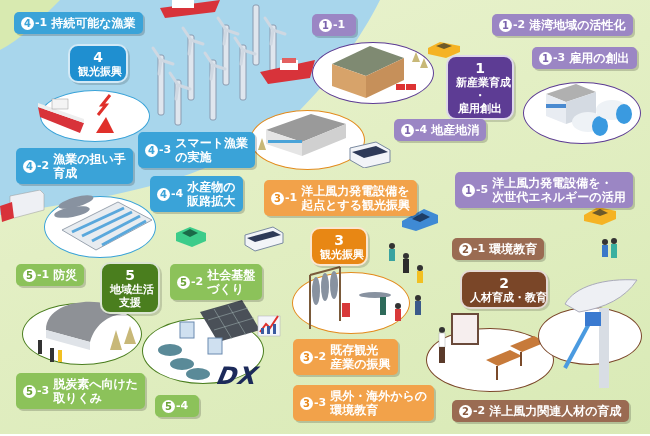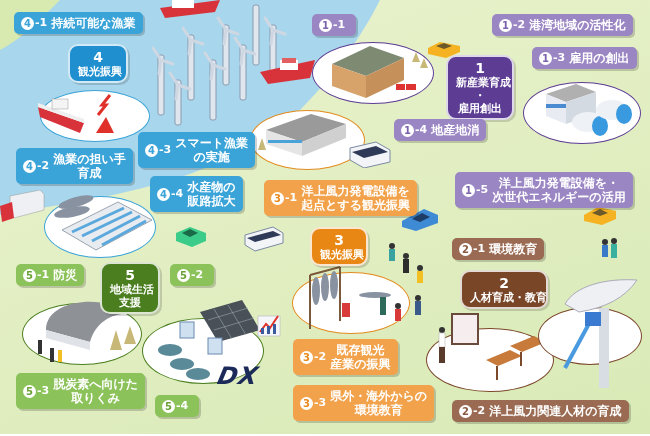--- a/index.html
+++ b/index.html
@@ -6,21 +6,21 @@
   body { width: 650px; height: 436px; overflow: hidden; font-family: "DejaVu Sans", sans-serif; background: #fff; }
   #stage { position: relative; width: 650px; height: 436px; overflow: hidden;
     background: linear-gradient(160deg, #eaf3d0 0%, #e3efc4 40%, #d9eab6 100%); }
   .sea { position: absolute; left: 0; top: 0; width: 650px; height: 436px; }
   .lbl { position: absolute; color: #fff; font-size: 12px; font-weight: bold; line-height: 14px;
     border-radius: 5px; padding: 4px 7px; display: flex; align-items: center; white-space: nowrap;
     box-shadow: 2px 2px 0 rgba(0,0,0,0.18); }
   .lbl .num { display: inline-flex; align-items: center; margin-right: 4px; font-size: 11px; }
   .lbl .num .c { display: inline-block; width: 13px; height: 13px; border-radius: 50%; background: #fff;
     text-align: center; line-height: 13px; font-size: 10px; margin-right: 1px; }
-  .lbl .txt { white-space: pre; text-align: center; }
+  .lbl .txt { white-space: pre; }
   .hub { position: absolute; color: #fff; font-weight: bold; text-align: center; border-radius: 10px;
     border: 2px solid rgba(255,255,255,0.8); font-size: 11px; line-height: 13px; padding: 3px 8px;
     box-shadow: 2px 2px 0 rgba(0,0,0,0.15); white-space: pre; }
   .hub .n { font-size: 14px; display: block; line-height: 16px; }
   .blue { background: #3aa3d8; } .blue .c { color: #3aa3d8; }
   .purple { background: #9b86c4; } .purple .c { color: #7b63ad; }
   .orange { background: #f2a24a; } .orange .c { color: #e88a1e; }
   .brown { background: #9a6b52; } .brown .c { color: #8a5a40; }
   .green { background: #8cc25a; } .green .c { color: #6aa236; }
   .hub.blue { background: #1f8fd0; } .hub.purple { background: #5d3c94; }
@@ -357,20 +357,22 @@
         <span class="c">5</span>
         <span>-1</span>
       </span>
       <span class="txt">防災</span>
     </div>
   <div class="lbl green" style="left:170px;top:264px">
       <span class="num">
         <span class="c">5</span>
         <span>-2</span>
       </span>
+      <span class="txt">社会基盤
+づくり</span>
     </div>
   <div class="lbl green" style="left:16px;top:373px">
       <span class="num">
         <span class="c">5</span>
         <span>-3</span>
       </span>
       <span class="txt">脱炭素へ向けた
 取りくみ</span>
     </div>
   <div class="lbl green" style="left:155px;top:395px">

